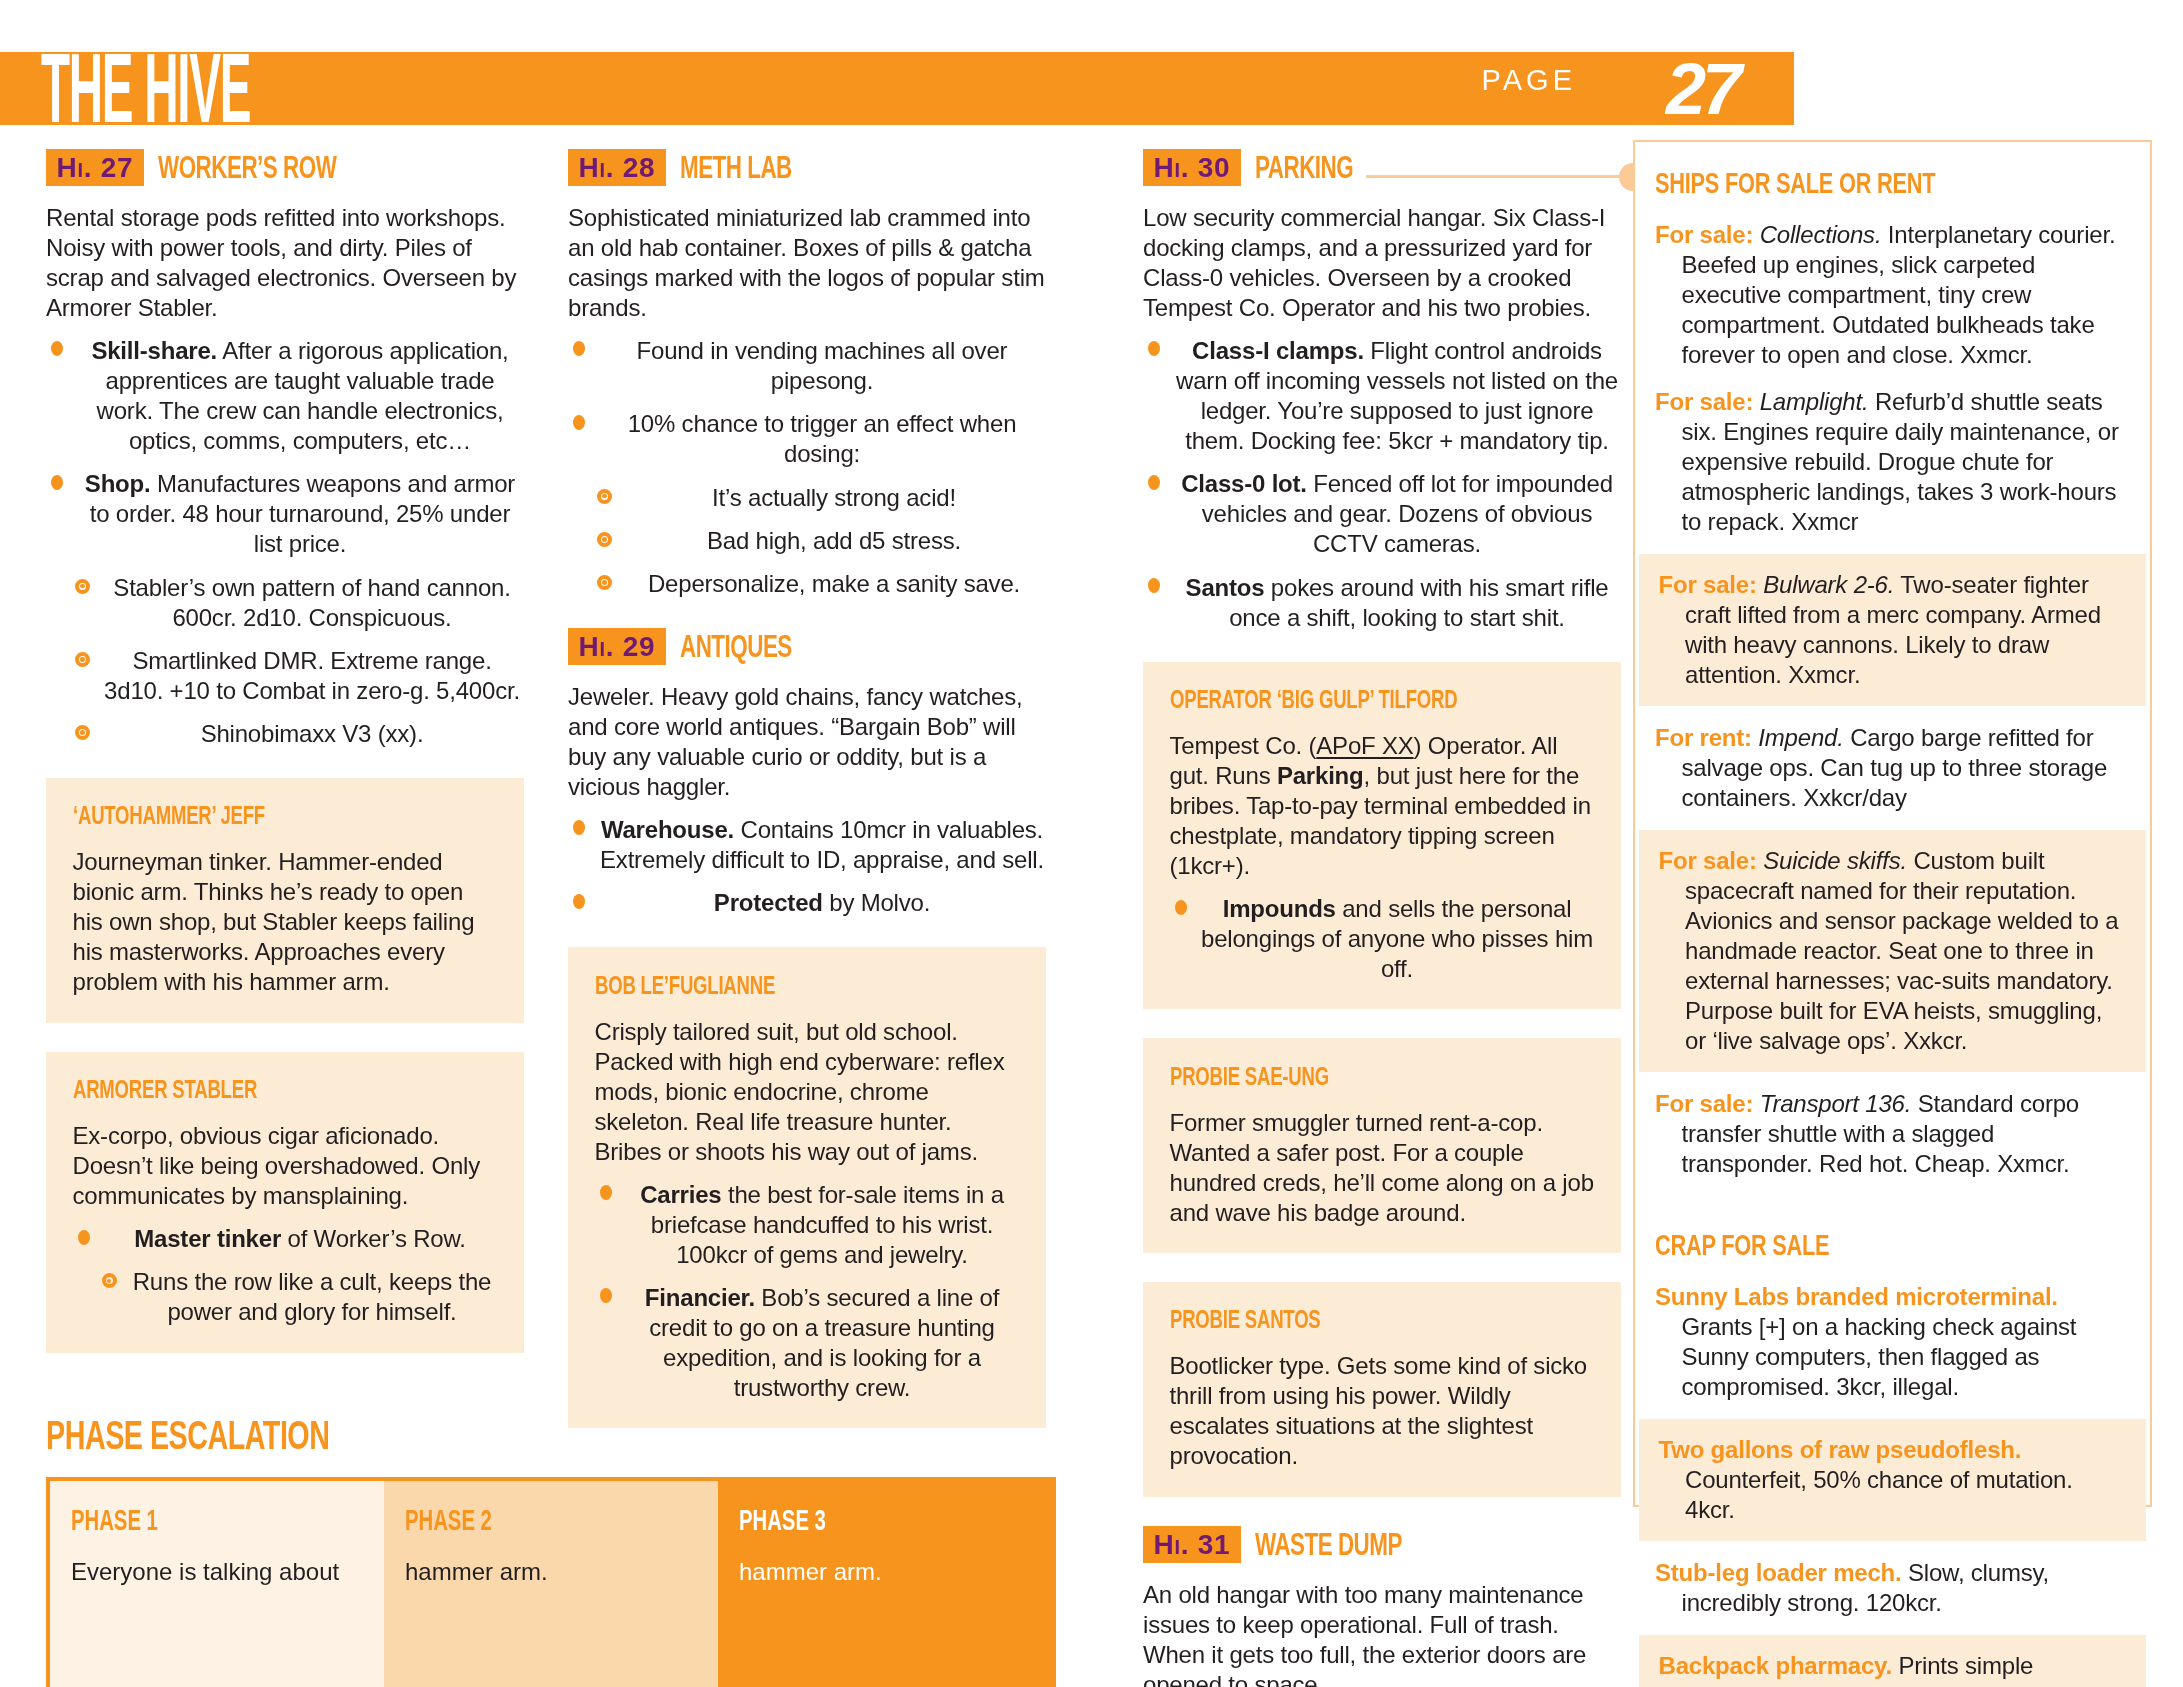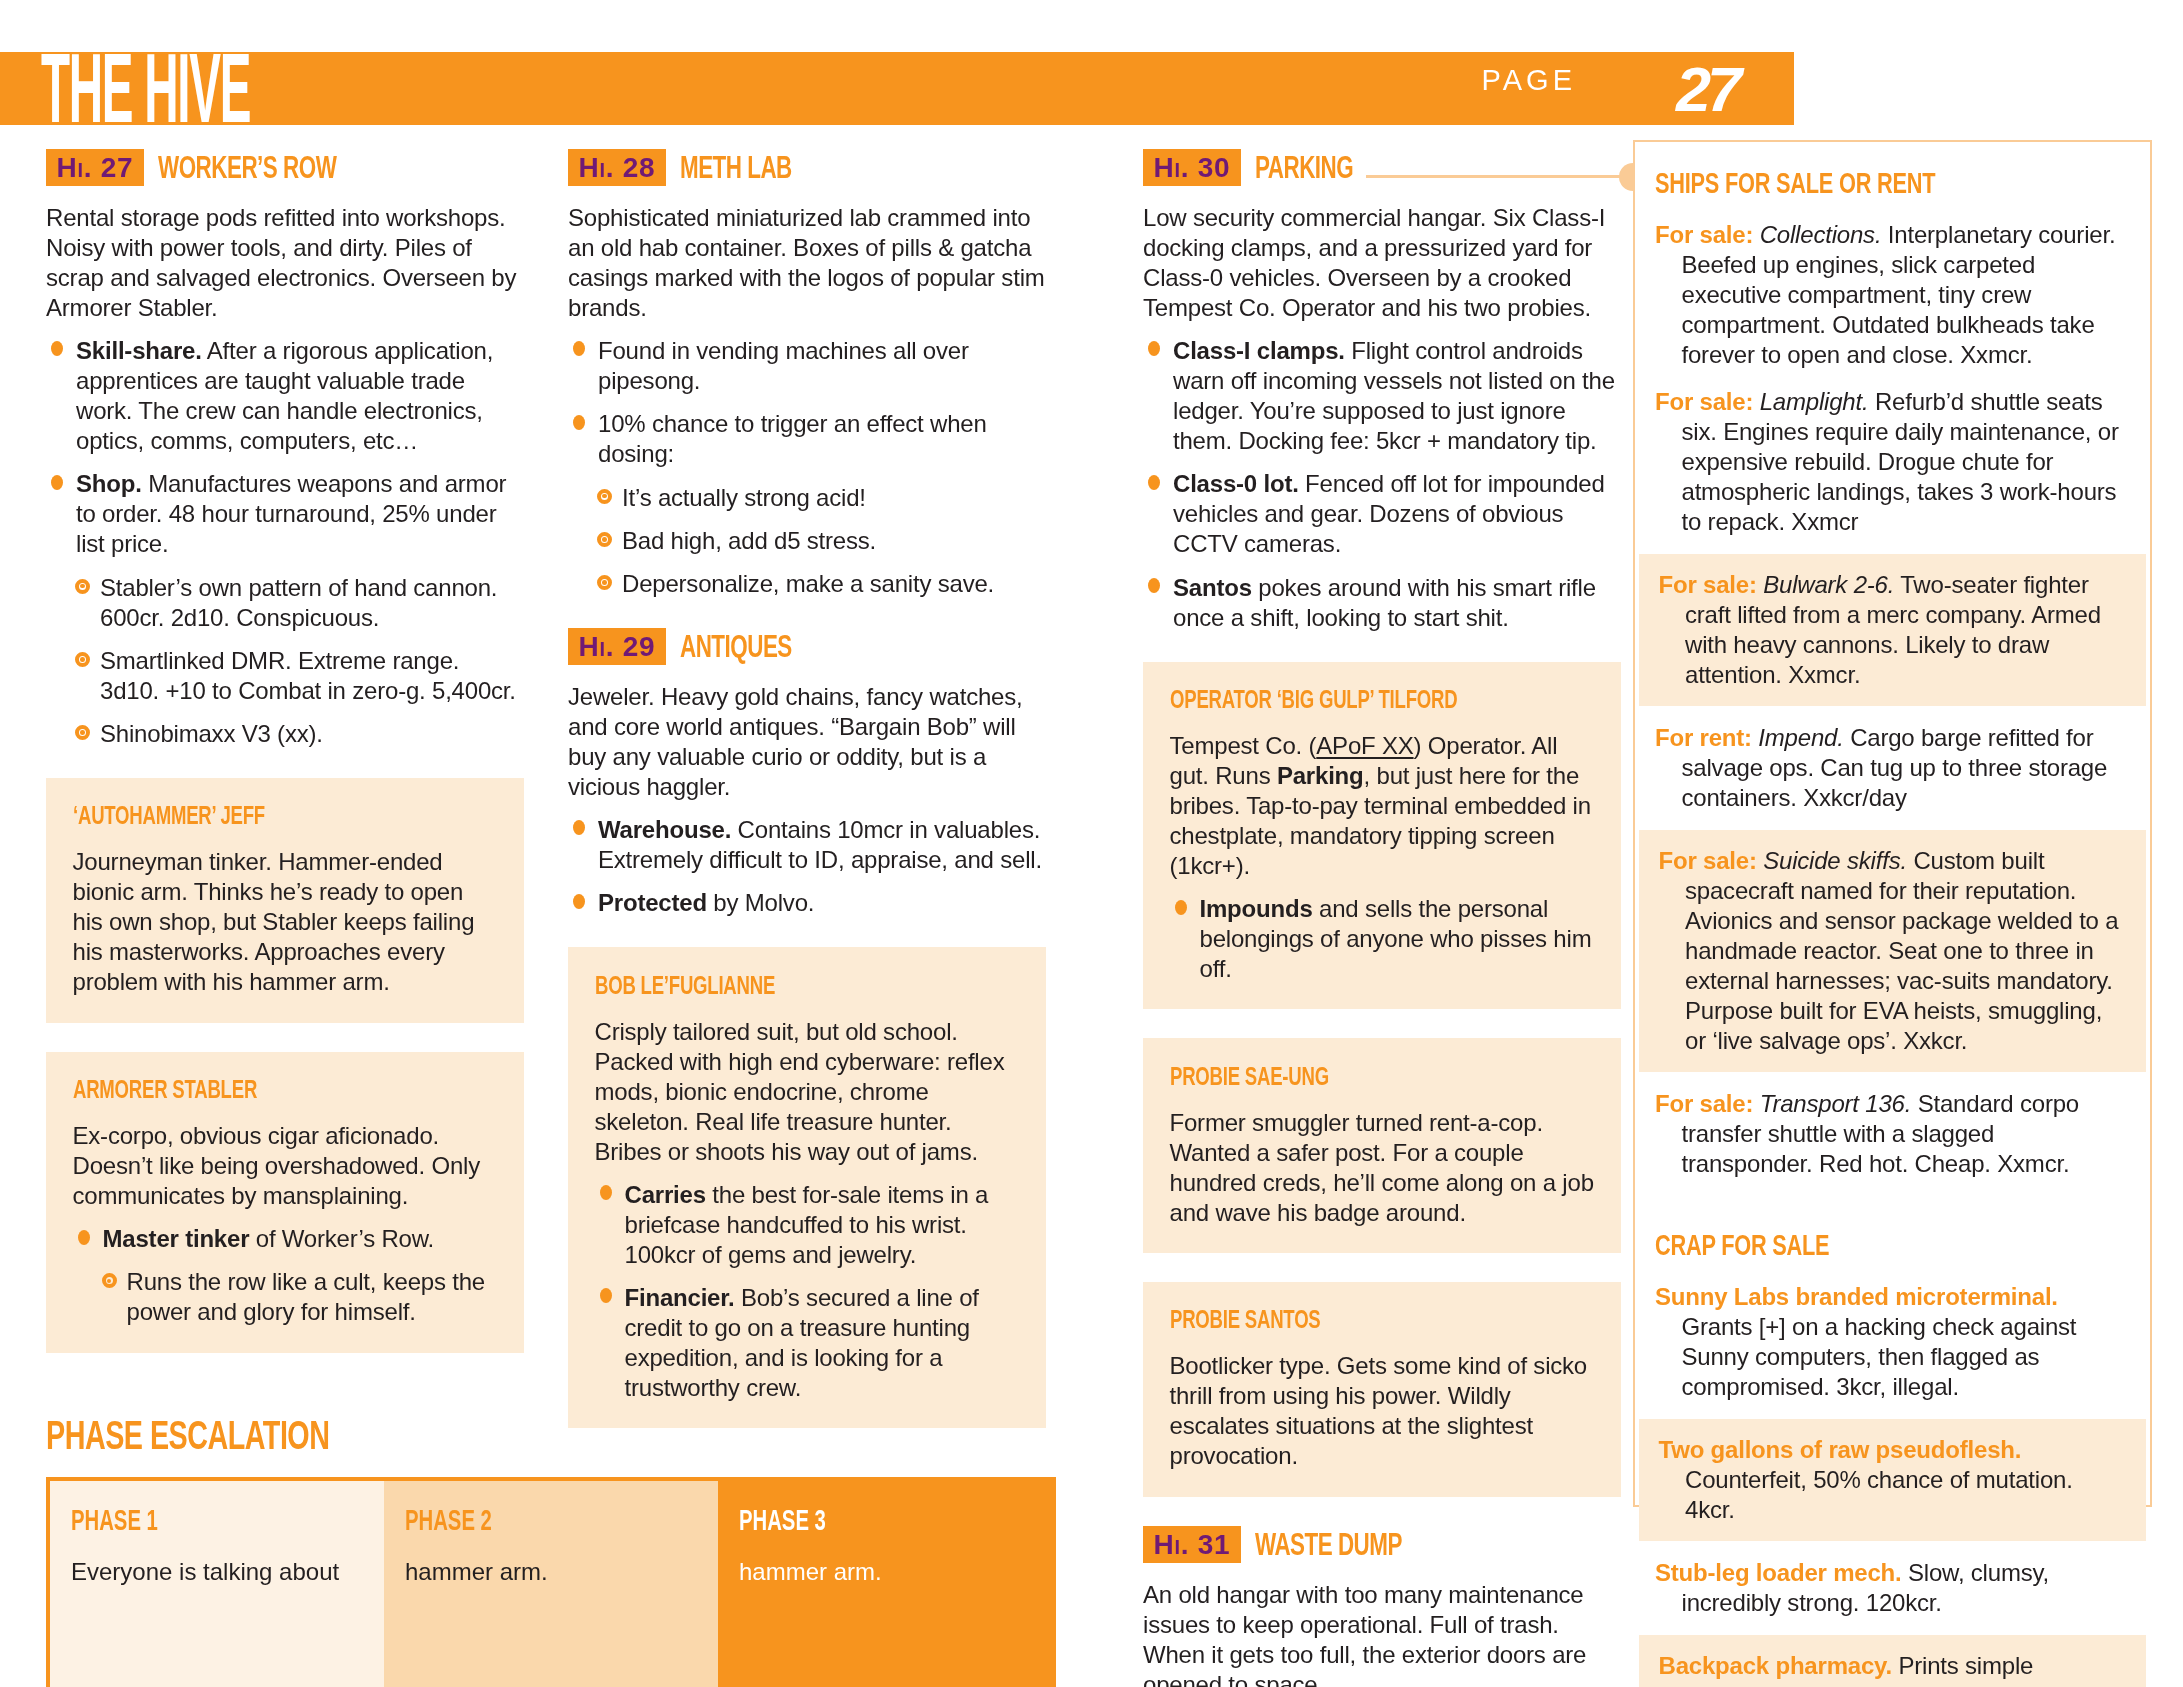--- a/index.html
+++ b/index.html
@@ -15,41 +15,41 @@
   .topbar{position:absolute;left:0;top:52px;width:1794px;height:73px;background:var(--accent,#F7941E);}
   .hive-title{
     position:absolute;left:41px;top:-2.6px;
     color:#fff;font-weight:bold;font-size:99px;line-height:78px;
     letter-spacing:-2.6px;white-space:nowrap;
     transform:scaleX(0.48);transform-origin:0 50%;
   }
   .page-label{position:absolute;right:218px;top:12px;color:#fff;font-size:29px;letter-spacing:4px;}
   .page-num{
     position:absolute;right:56px;top:-9.3px;color:#fff;
-    font-size:63px;line-height:93px;font-weight:bold;font-style:italic;letter-spacing:-4px;
+    font-size:72px;line-height:93px;font-weight:bold;font-style:italic;letter-spacing:-4px;
   }
   
   .col{position:absolute;top:149px;}
   .col1{left:46px;width:478px;}
   .col2{left:568px;width:478px;}
   .col3{left:1143px;width:478px;}
   
   .sec-head{display:flex;align-items:center;gap:14.6px;margin:0 0 17px;}
   .sec-head.later{margin-top:29px;}
   .badge{
     background:var(--accent,#F7941E);color:#701a75;
     font-weight:bold;font-size:28px;line-height:37px;padding:0 10.6px;
     font-variant:small-caps;letter-spacing:0.7px;flex:0 0 auto;
   }
   .cond{display:inline-block;white-space:nowrap;transform:scaleX(0.7);transform-origin:0 50%;}
   .sec-title{color:var(--accent,#F7941E);font-weight:bold;font-size:32px;letter-spacing:-0.7px;}
   
   .para{font-size:24px;line-height:30px;margin:0 0 12px;letter-spacing:-0.2px;}
   .bullet{position:relative;padding-left:30px;margin:13.2px 0;}
-  .bullet .para,.subbullet .para{margin:0;}
+  .bullet .para,.subbullet .para{margin:0;text-align:center;}
   .dot{position:absolute;left:5.3px;top:5.3px;width:12px;height:15px;border-radius:50%;background:var(--accent,#F7941E);}
   .subbullet{position:relative;padding-left:54px;margin:13.2px 0;}
   .ring{position:absolute;left:29px;top:6px;width:15px;height:15px;box-sizing:border-box;
         border:4px solid var(--accent,#F7941E);border-radius:50%;}
   .ring-core{position:absolute;left:50%;top:50%;width:4.6px;height:4.6px;margin:-2.3px 0 0 -2.3px;
         background:var(--accent,#F7941E);border-radius:50%;}
   
   .panel{background:var(--panel_bg,#FCEBD5);padding:22.5px 26.5px;margin:29px 0;}
   .panel-title{color:var(--accent,#F7941E);font-weight:bold;font-size:26.5px;margin:0 0 16px;letter-spacing:-0.3px;}
   .panel .para:last-child,.panel .bullet:last-child,.panel .subbullet:last-child{margin-bottom:2.6px;}

